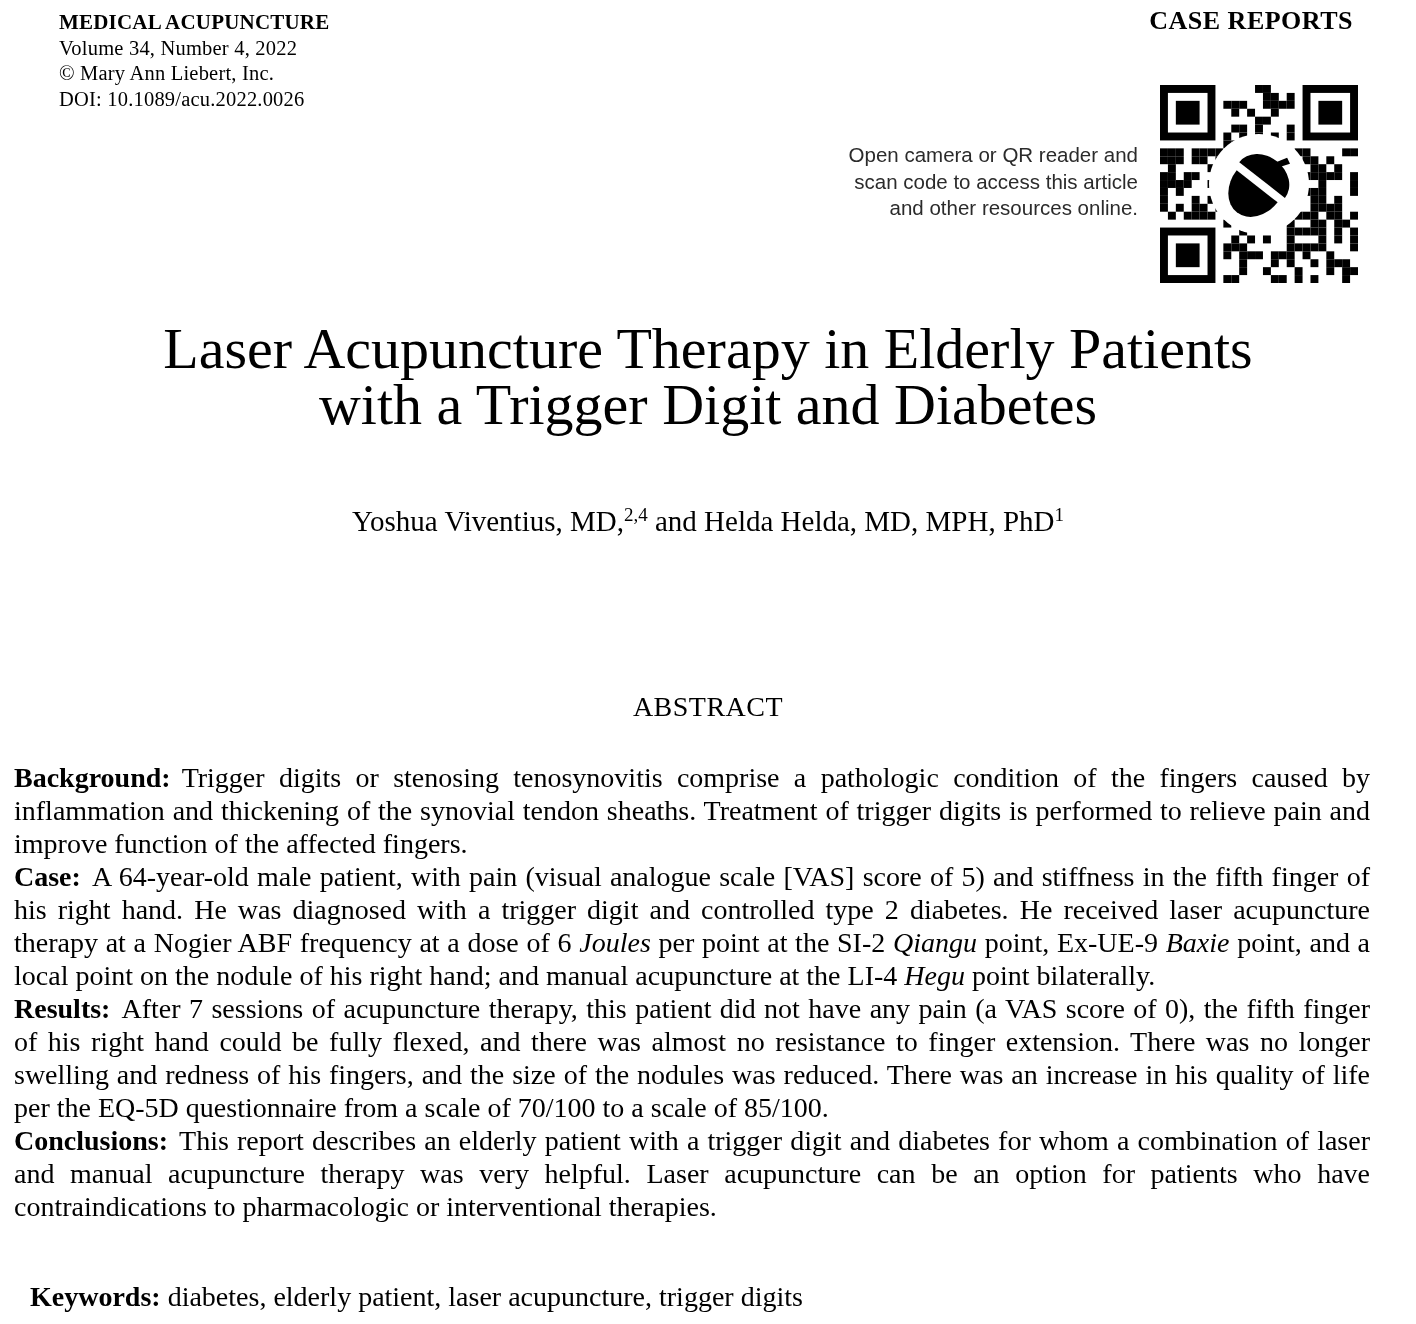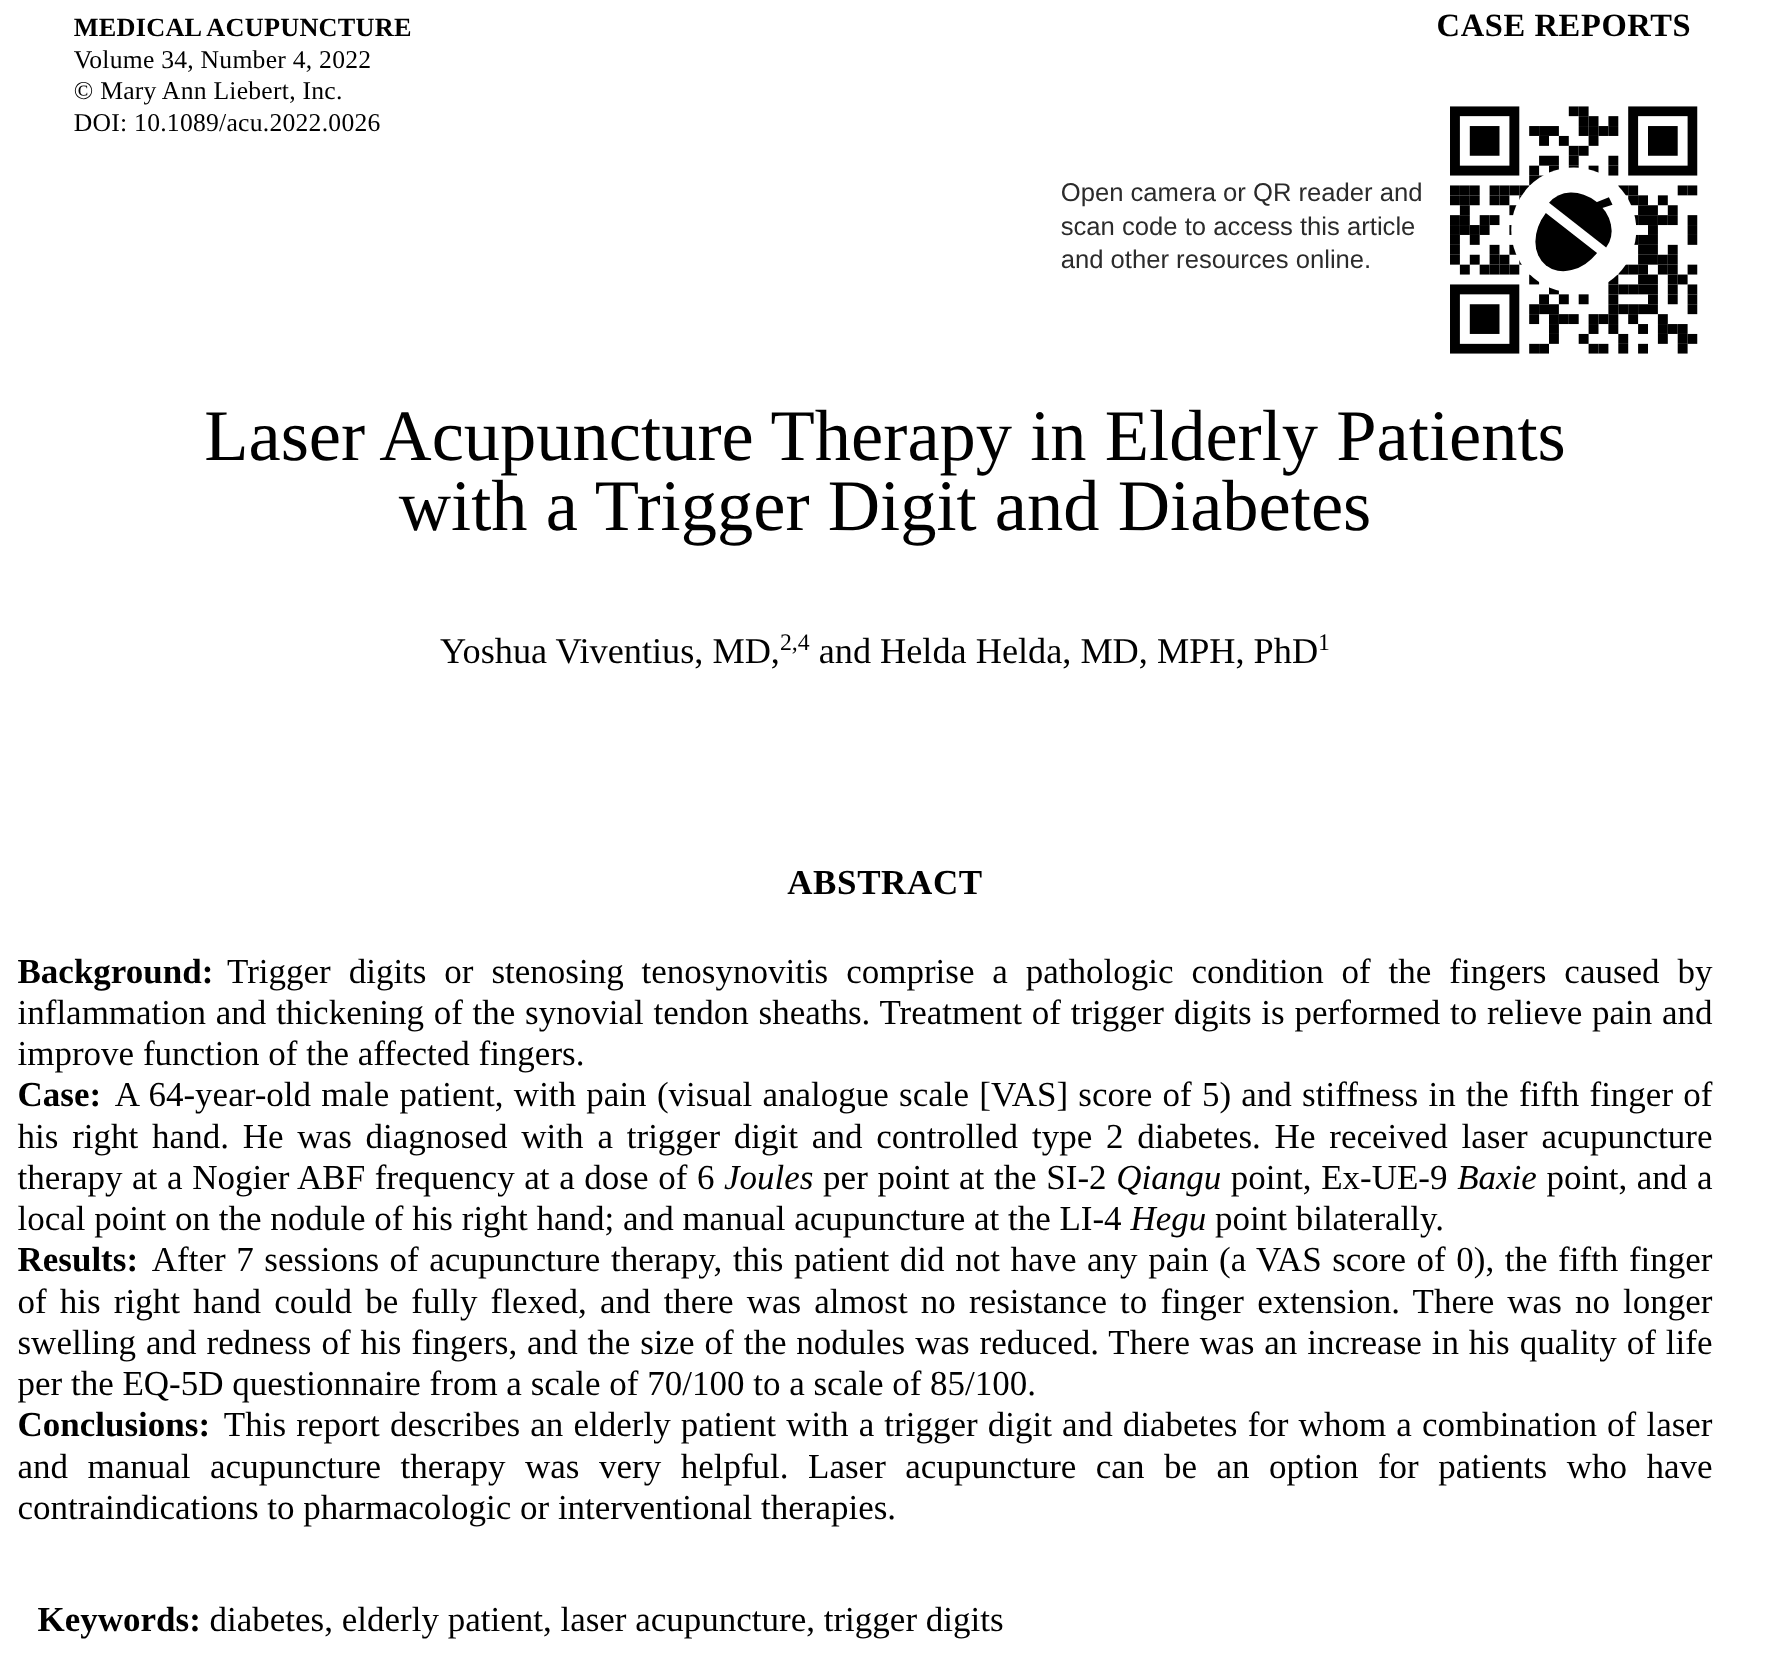--- a/index.html
+++ b/index.html
@@ -37,20 +37,21 @@
     font-weight: bold;
     font-size: 26px;
     letter-spacing: 0.5px;
   }
 
   
   .qr-caption {
     position: absolute;
     right: 278px;
     top: 142px;
+    text-align: right;
     font-family: "Liberation Sans", sans-serif;
     font-size: 20.5px;
     line-height: 26.5px;
     color: #2b2b2b;
   }
 
   
   .qr {
     position: absolute;
     right: 58px;
@@ -85,21 +86,21 @@
     line-height: 0;
     vertical-align: 10px;
   }
 
   
   .abstract-heading {
     position: absolute;
     top: 691px;
     left: 0; right: 0;
     text-align: center;
-    font-weight: bold;
+    font-weight: normal;
     font-size: 28px;
     letter-spacing: 0.5px;
     margin: 0;
   }
   .abstract-body {
     position: absolute;
     top: 761px;
     left: 14px;
     width: 1356px;
     font-size: 28px;

